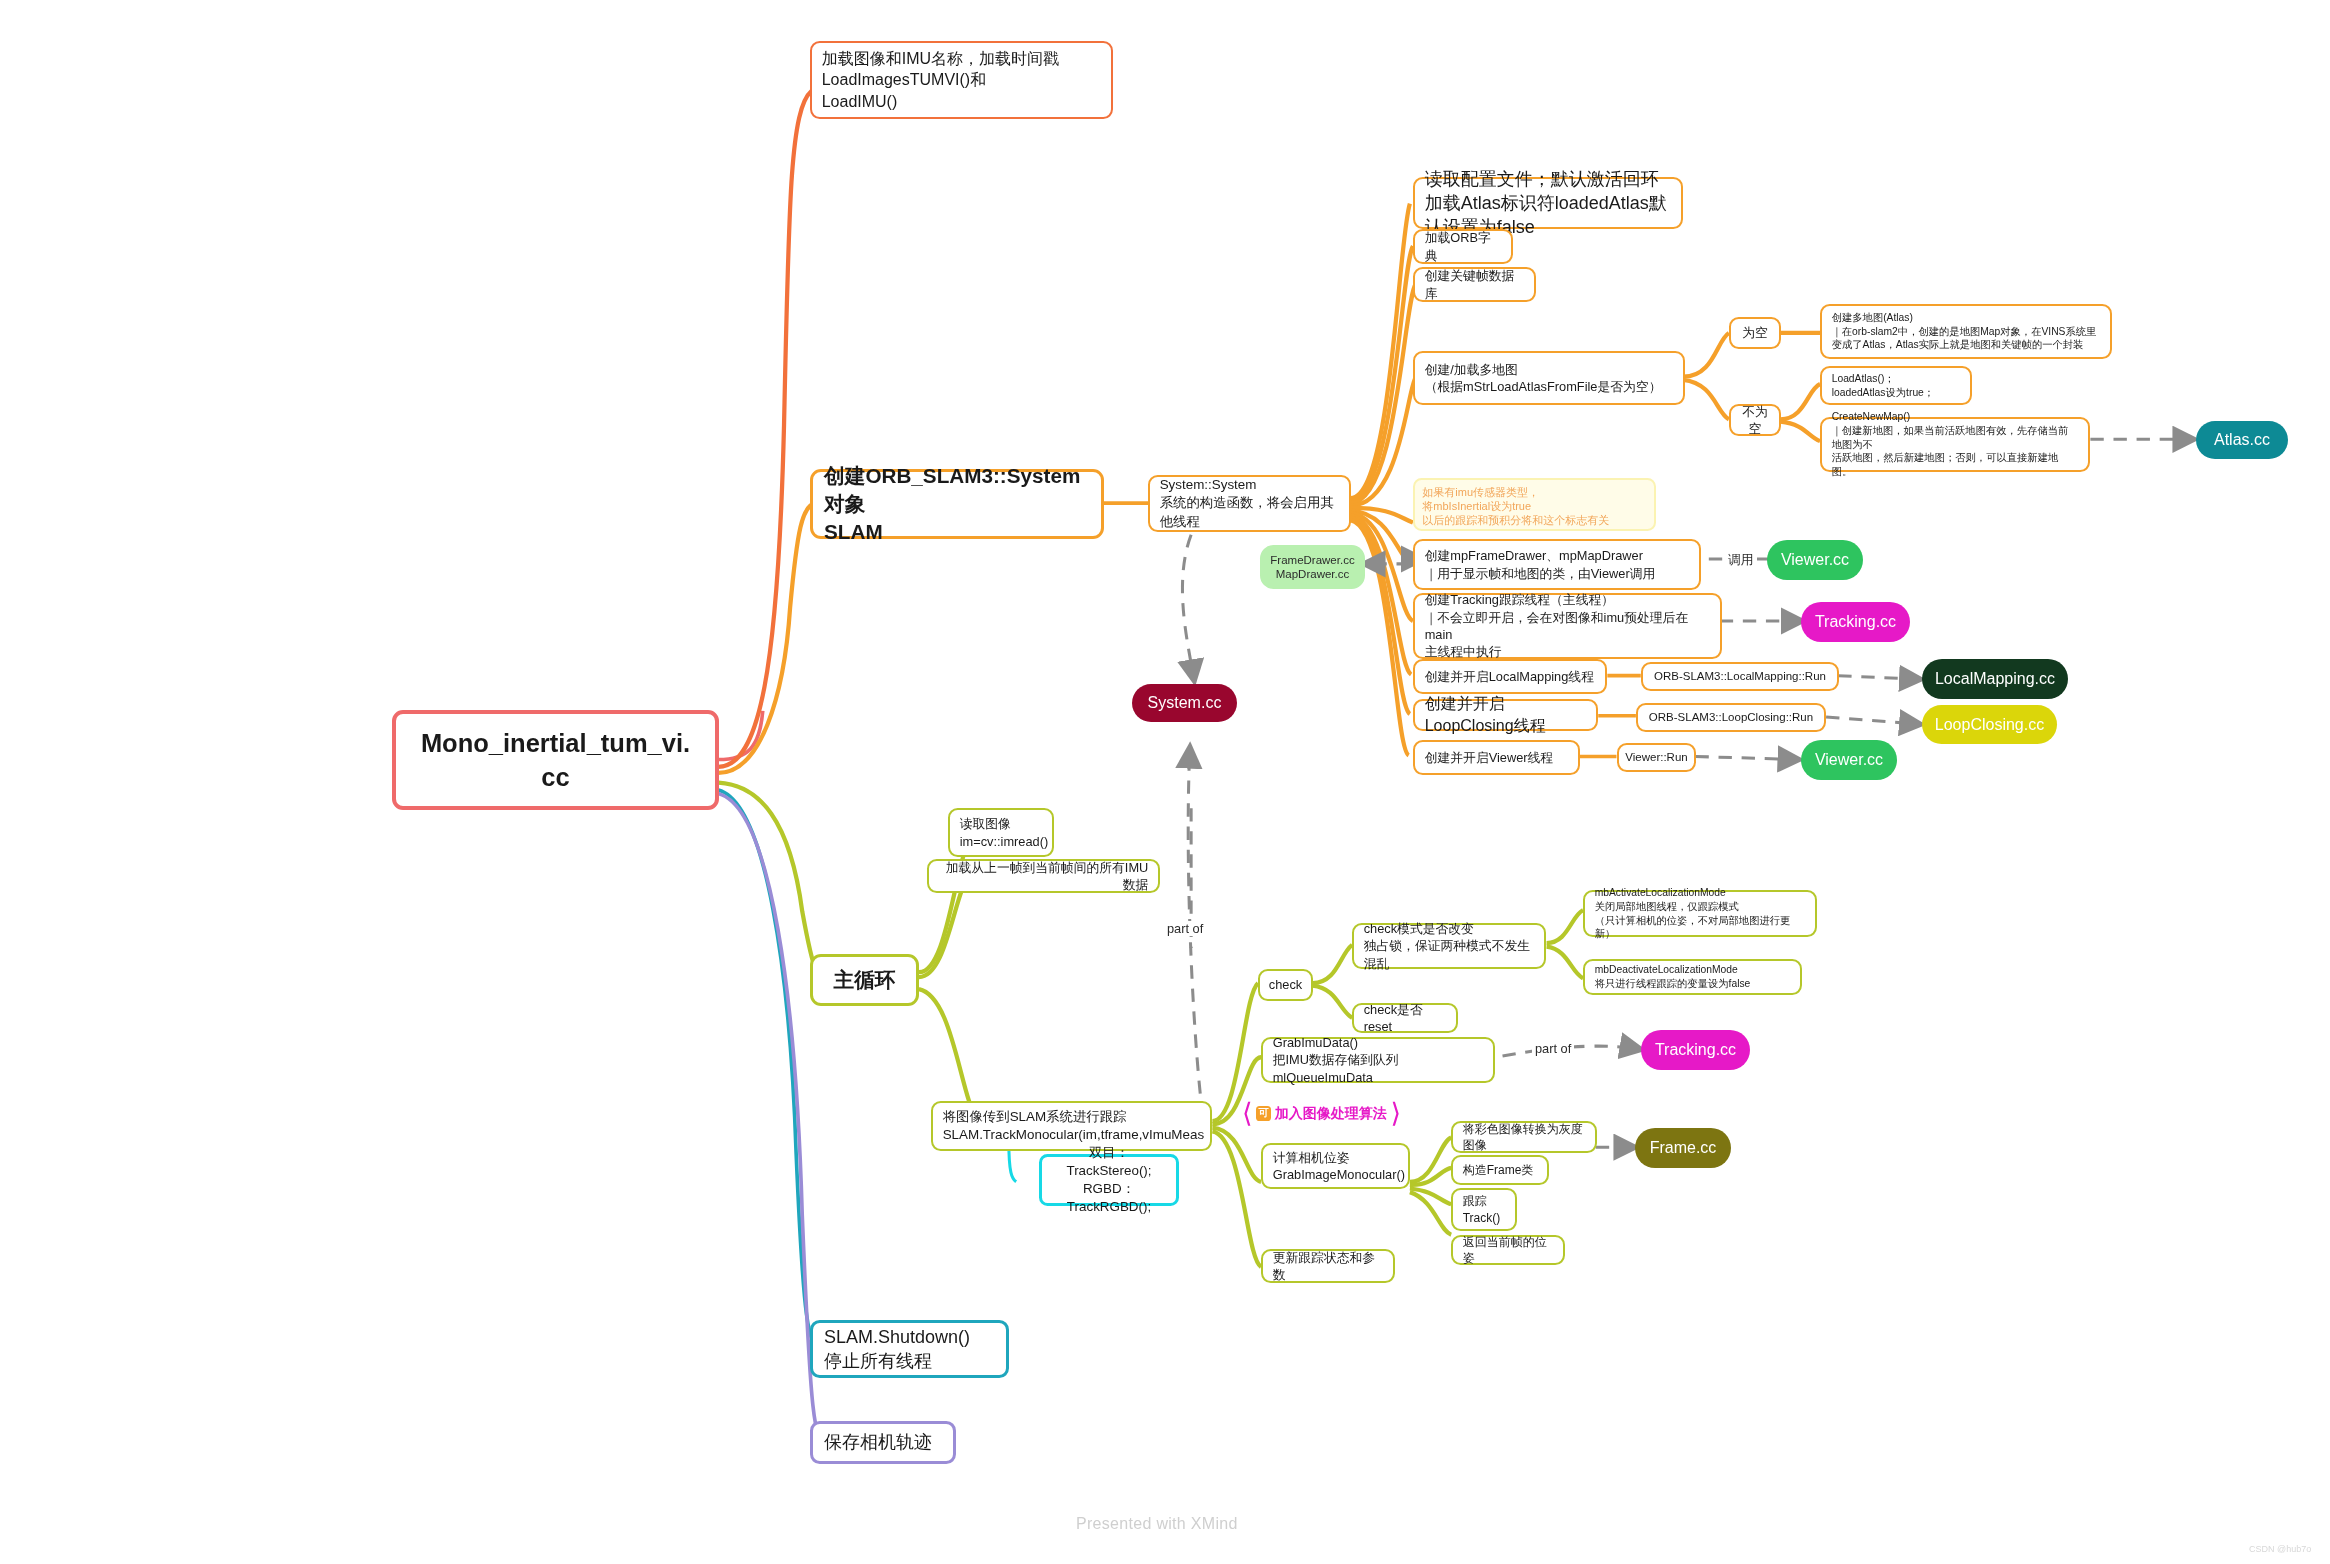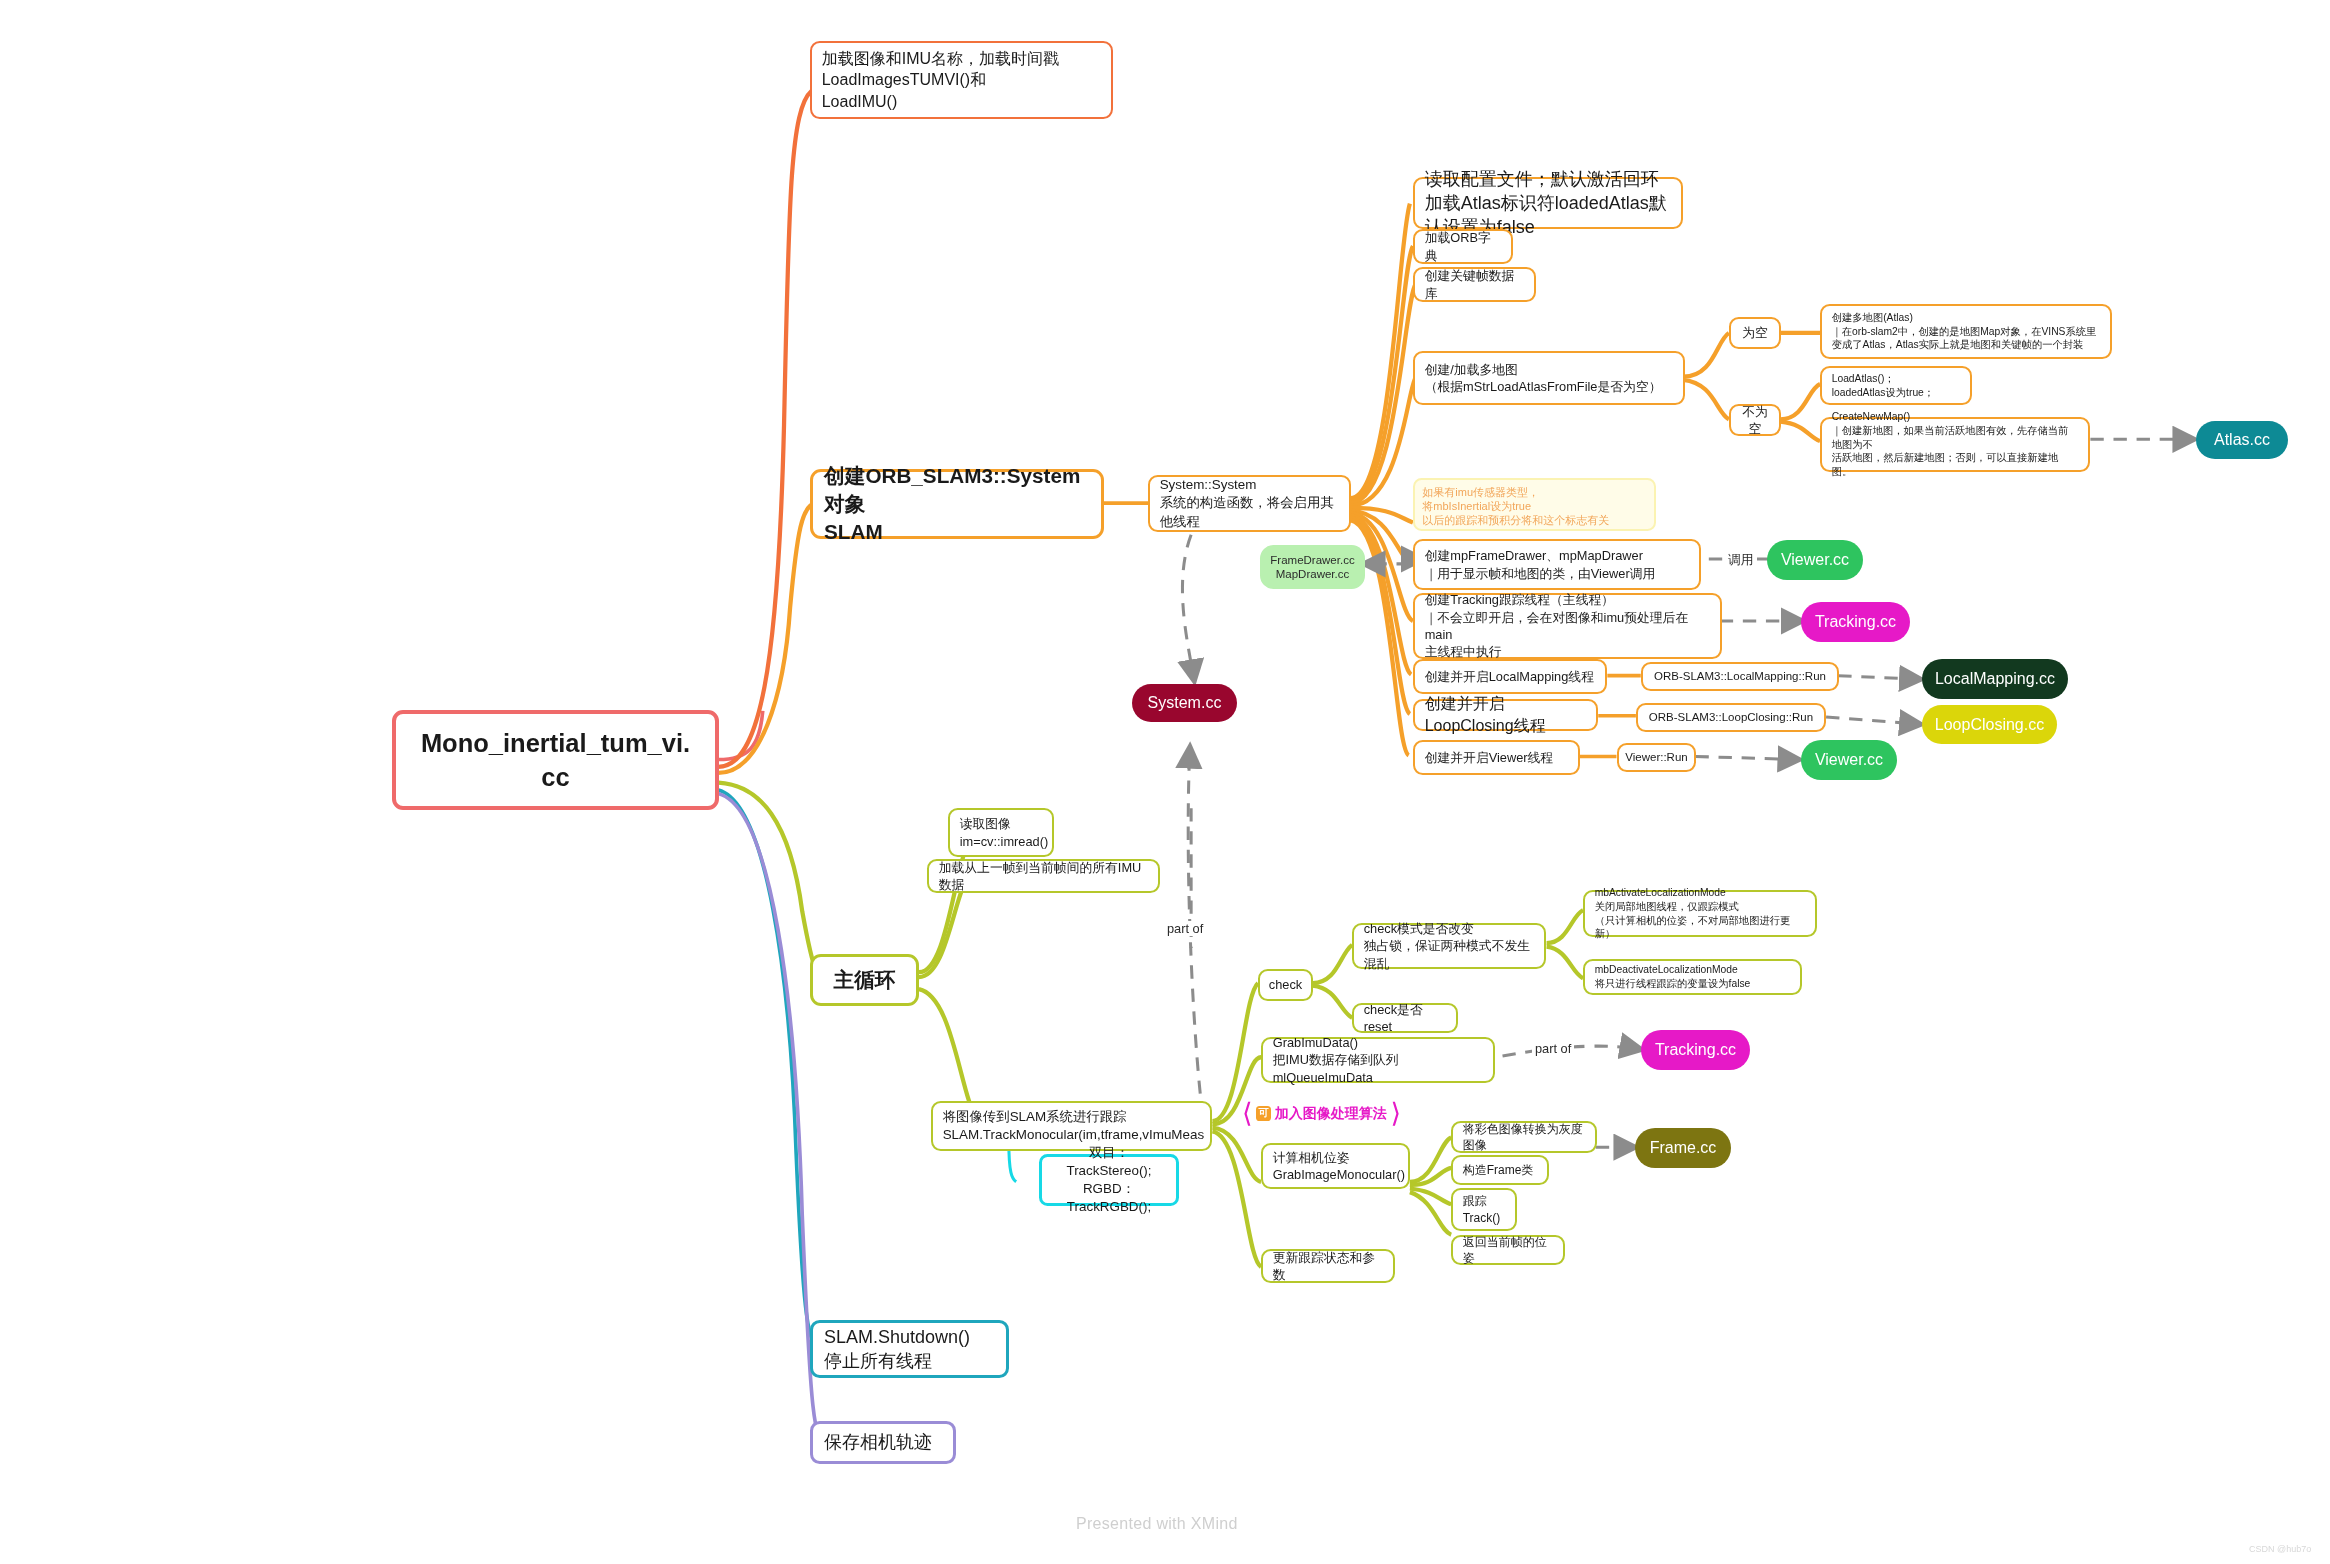--- a/index.html
+++ b/index.html
@@ -224,21 +224,21 @@
 
   <div class="node ctr n-orange" style="left:1641px;top:662px;width:198px;height:29px;font-size:11.5px;">ORB-SLAM3::LocalMapping::Run</div>
   <div class="node ctr n-orange" style="left:1636px;top:703px;width:190px;height:29px;font-size:11.5px;">ORB-SLAM3::LoopClosing::Run</div>
   <div class="node ctr n-orange" style="left:1617px;top:743px;width:79px;height:29px;font-size:11.5px;">Viewer::Run</div>
 
   <div class="node ctr n-green-big" style="left:810px;top:954px;width:109px;height:52px;">主循环</div>
 
   <div class="node n-green" style="left:948px;top:808px;width:106px;height:49px;font-size:12.8px;">读取图像
 im=cv::imread()</div>
 
-  <div class="node n-green" style="left:927px;top:859px;width:233px;height:34px;font-size:12.8px;">加载从上一帧到当前帧间的所有IMU数据</div>
+  <div class="node n-green" style="left:927px;top:859px;width:233px;height:34px;font-size:12.8px;text-align:right;">加载从上一帧到当前帧间的所有IMU数据</div>
 
   <div class="node n-green" style="left:931px;top:1101px;width:281px;height:50px;font-size:13.4px;">将图像传到SLAM系统进行跟踪
 SLAM.TrackMonocular(im,tframe,vImuMeas</div>
 
   <div class="node ctr n-cyan" style="left:1001px;top:1154px;width:140px;height:52px;font-size:13.4px;">双目：TrackStereo();
 RGBD：TrackRGBD();</div>
 
   <div class="node ctr n-green" style="left:1258px;top:969px;width:55px;height:32px;font-size:12.8px;">check</div>
 
   <div class="node n-green" style="left:1261px;top:1037px;width:234px;height:46px;font-size:12.8px;">GrabImuData()

